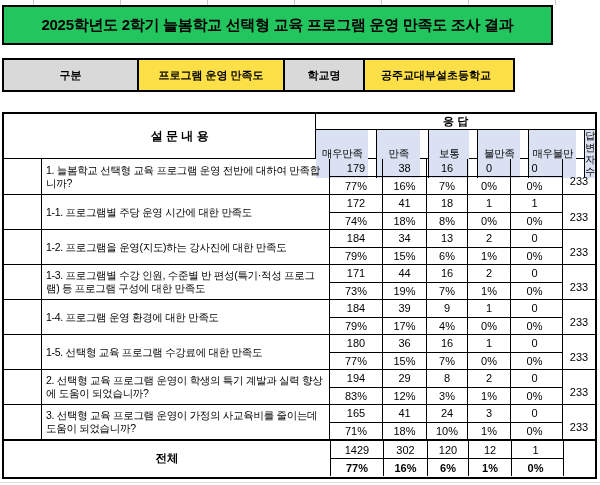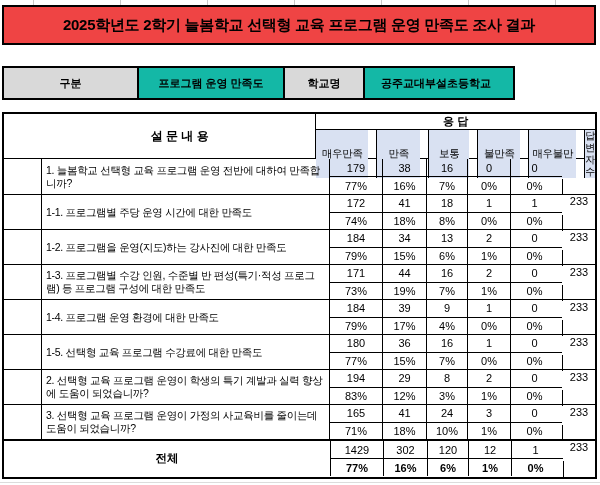--- a/index.html
+++ b/index.html
@@ -6,28 +6,28 @@
   html,body { width:600px; height:485px; }
   body {
     position:relative; background:#ffffff; color:#000;
     font-family:"Liberation Sans","DejaVu Sans",sans-serif;
     overflow:hidden;
   }
   .gridtick { position:absolute; top:0; height:5px; width:1px; background:#c9c9c9; }
   .gridline-bottom { position:absolute; top:482px; left:0; width:600px; height:1px; background:#dcdcdc; }
 
   .titlebox {
-    position:absolute; left:2px; top:5px; width:594px; height:40px;
+    position:absolute; left:2px; top:5px; width:551px; height:40px;
     border:2px solid #000; display:flex; align-items:center; justify-content:center;
-    font-weight:bold; font-size:15px; letter-spacing:-0.3px; background:#ef4444;
+    font-weight:bold; font-size:15px; letter-spacing:-0.3px; background:#22c55e;
   }
 
   .metarow {
     position:absolute; left:2px; top:58px; width:513px; height:34px;
-    border:2px solid #000; display:flex; font-weight:bold; font-size:11px; background:#14b8a6;margin-top:8px;
+    border:2px solid #000; display:flex; font-weight:bold; font-size:11px; background:#fde047;
   }
   .mcell { display:flex; align-items:center; justify-content:center; height:100%; }
   .mcell + .mcell { border-left:2px solid #000; }
   .gray { background:#d9d9d9; }
   .mw1 { width:133px; } .mw2 { width:146px; } .mw3 { width:80px; } .mw4 { width:144px; }
 
   .table {
     position:absolute; left:2px; top:112px; width:595px; height:367px;
     border:2px solid #000; display:flex; flex-direction:column; font-size:11px; background:#fff;
   }
@@ -58,21 +58,21 @@
   .cell-totallabel {
     width:327px; border-right:1px solid #000; display:flex;
     align-items:center; justify-content:center; font-weight:bold; font-size:11.5px;
   }
   .numsec { flex:1; display:flex; }
   .numgrid { width:232px; display:flex; flex-direction:column; }
   .subrow { flex:1; display:flex; }
   .subrow.counts { border-bottom:1px solid #000; }
   .ncell { display:flex; align-items:center; justify-content:center; font-size:11px; }
   .ncell + .ncell { border-left:1px solid #000; }
-  .cell-ans { flex:1; border-left:1px solid #000; text-align:center; padding-top:16px; font-size:11px;margin-top:20px; }
+  .cell-ans { flex:1; border-left:1px solid #000; text-align:center; padding-top:16px; font-size:11px; }
   .trow.total .subrow.pcts { font-weight:bold; }
 </style>
 </head>
 <body>
 
 <div class="gridtick" style="left:33px"></div>
 <div class="gridtick" style="left:120px"></div>
 <div class="gridtick" style="left:207px"></div>
 <div class="gridtick" style="left:294px"></div>
 <div class="gridtick" style="left:381px"></div>

